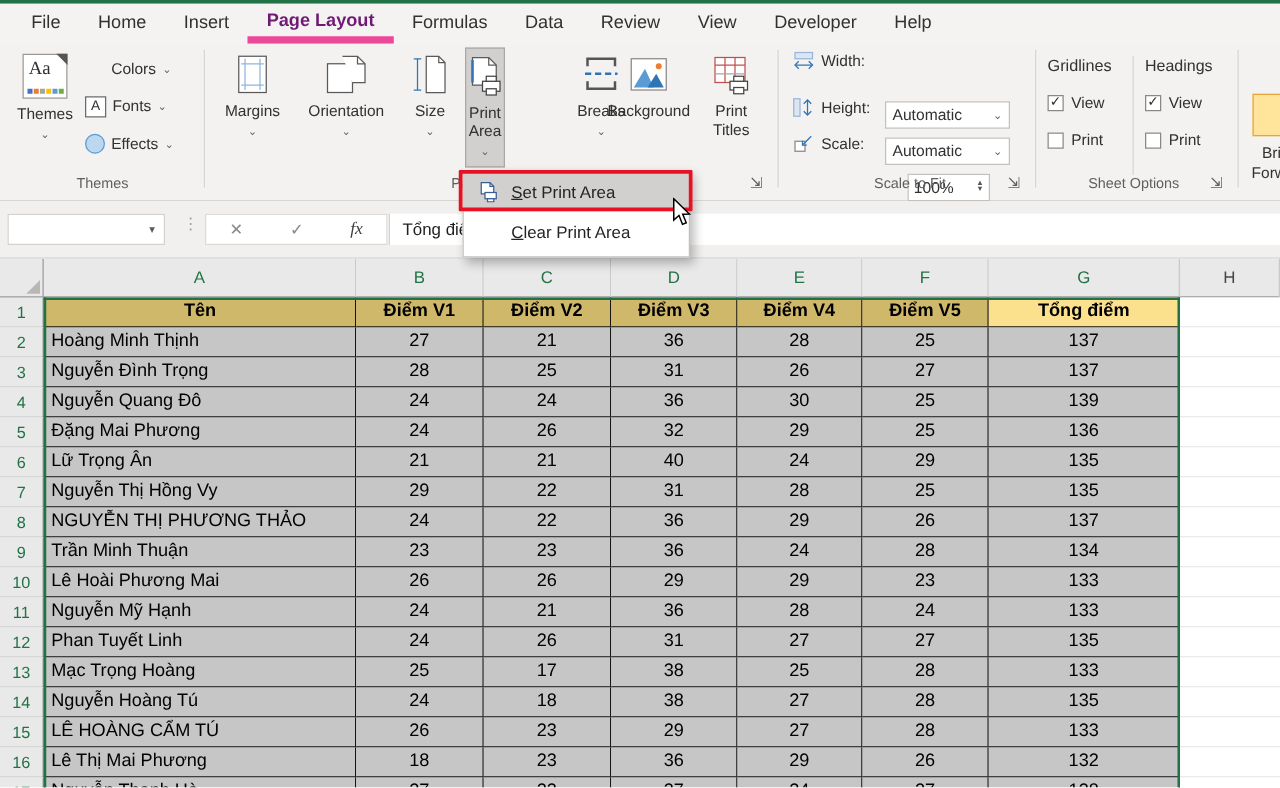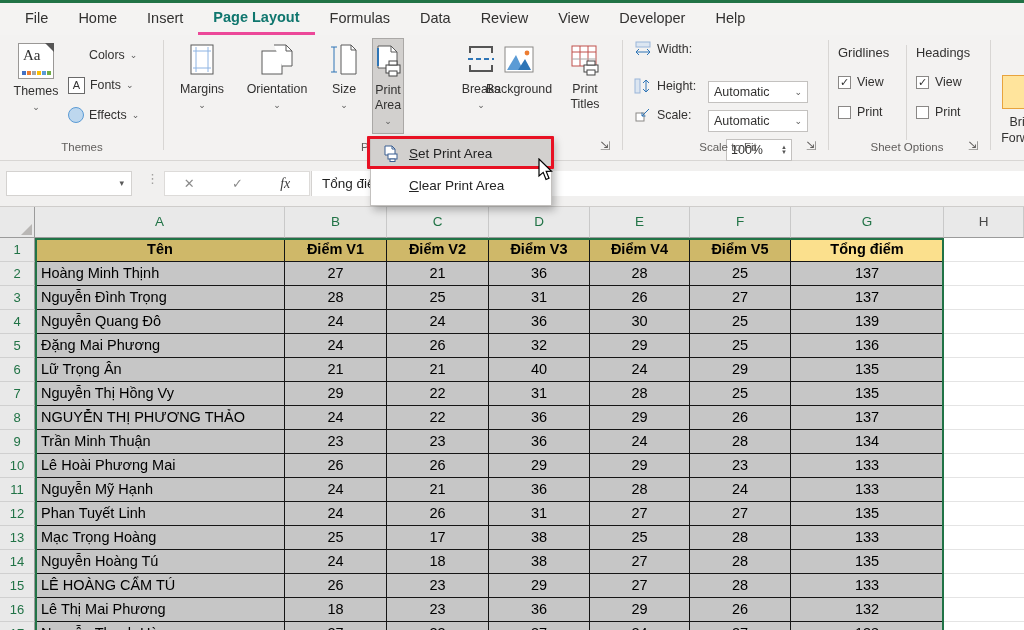--- a/index.html
+++ b/index.html
@@ -5,21 +5,21 @@
   html,body{margin:0;padding:0;}
   body{width:1024px;height:630px;overflow:hidden;position:relative;
        font-family:"Liberation Sans","DejaVu Sans",sans-serif;background:#fff;
        -webkit-font-smoothing:antialiased;}
   .abs{position:absolute;}
 
   
   #topstrip{left:0;top:0;width:1024px;height:3px;background:#217346;}
   #tabbar{left:0;top:3px;width:1024px;height:32px;background:#f4f3f2;display:flex;align-items:stretch;padding-left:10px;}
   .tab{padding:0 15px;line-height:31px;font-size:14.5px;color:#323130;cursor:default;white-space:nowrap;}
-  .tab.active{color:#0f766e;font-weight:bold;border-bottom:3px solid #ec4899;line-height:29px;}
+  .tab.active{color:#701a75;font-weight:bold;border-bottom:6px solid #ec4899;line-height:29px;}
 
   
   #ribbon{left:0;top:35px;width:1024px;height:125px;background:#f3f2f1;border-bottom:1px solid #d8d6d4;}
   .vdiv{position:absolute;top:5px;height:145px;width:1px;background:#d8d6d4;}
   .grp-label{position:absolute;top:106px;font-size:11.5px;color:#605e5c;text-align:center;}
   .launcher{position:absolute;top:104px;font-size:12px;color:#5f5d5b;line-height:14px;}
   .bigbtn{position:absolute;top:3px;height:96px;display:flex;flex-direction:column;align-items:center;padding-top:5px;box-sizing:border-box;}
   .bigbtn.pressed{background:#d2d0ce;border:1px solid #aaa8a6;}
   .bb-label{font-size:12.4px;color:#323130;text-align:center;line-height:15px;margin-top:5px;}
   .chev{font-size:9px;color:#5a5a5a;}

